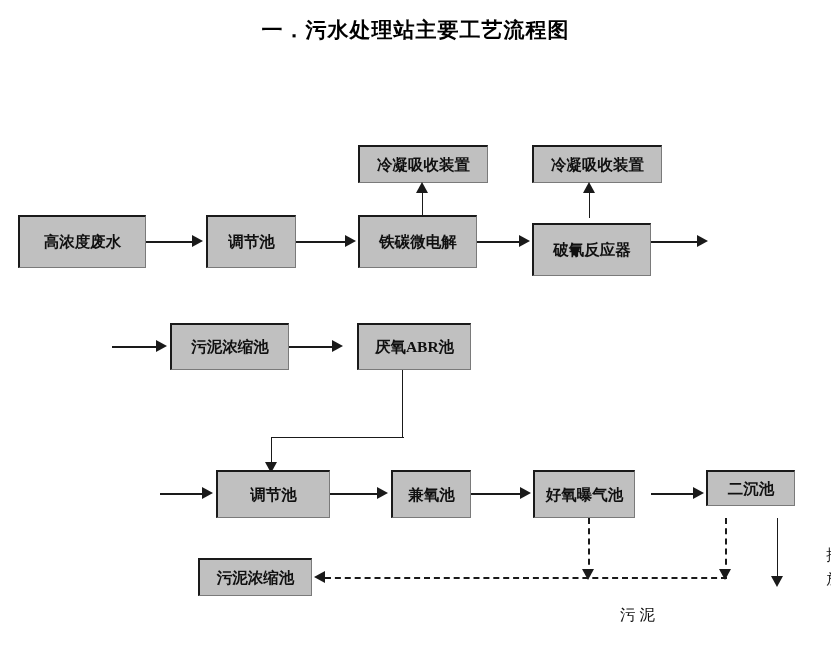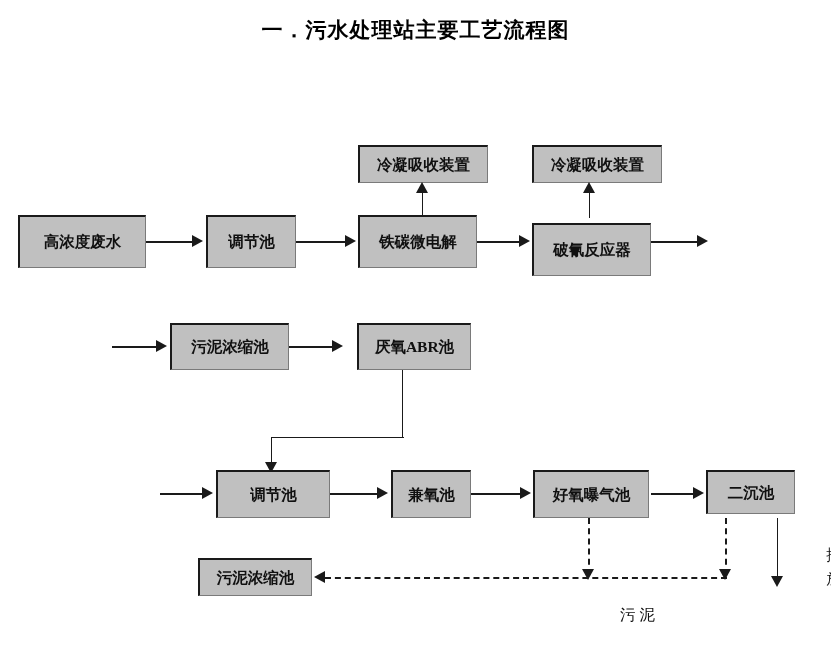--- a/index.html
+++ b/index.html
@@ -189,25 +189,25 @@
 
 
   <div class="box" style="left:216px; top:470px; width:114px; height:48px;">
     <span class="lbl">调节池</span>
   </div>
 
   <div class="box" style="left:391px; top:470px; width:80px; height:48px;">
     <span class="lbl">兼氧池</span>
   </div>
 
-  <div class="box" style="left:533px; top:470px; width:116px; height:48px;">
+  <div class="box" style="left:533px; top:470px; width:102px; height:48px;">
     <span class="lbl">好氧曝气池</span>
   </div>
 
-  <div class="box" style="left:706px; top:470px; width:89px; height:44px;">
+  <div class="box" style="left:706px; top:470px; width:89px; height:36px;">
     <span class="lbl">二沉池</span>
   </div>
 
   <div class="hline" style="left:160px; top:493px; width:44px;"></div>
   <div class="arr right" style="left:202px; top:487px;"></div>
 
   <div class="hline" style="left:330px; top:493px; width:49px;"></div>
   <div class="arr right" style="left:377px; top:487px;"></div>
 
   <div class="hline" style="left:471px; top:493px; width:50px;"></div>

